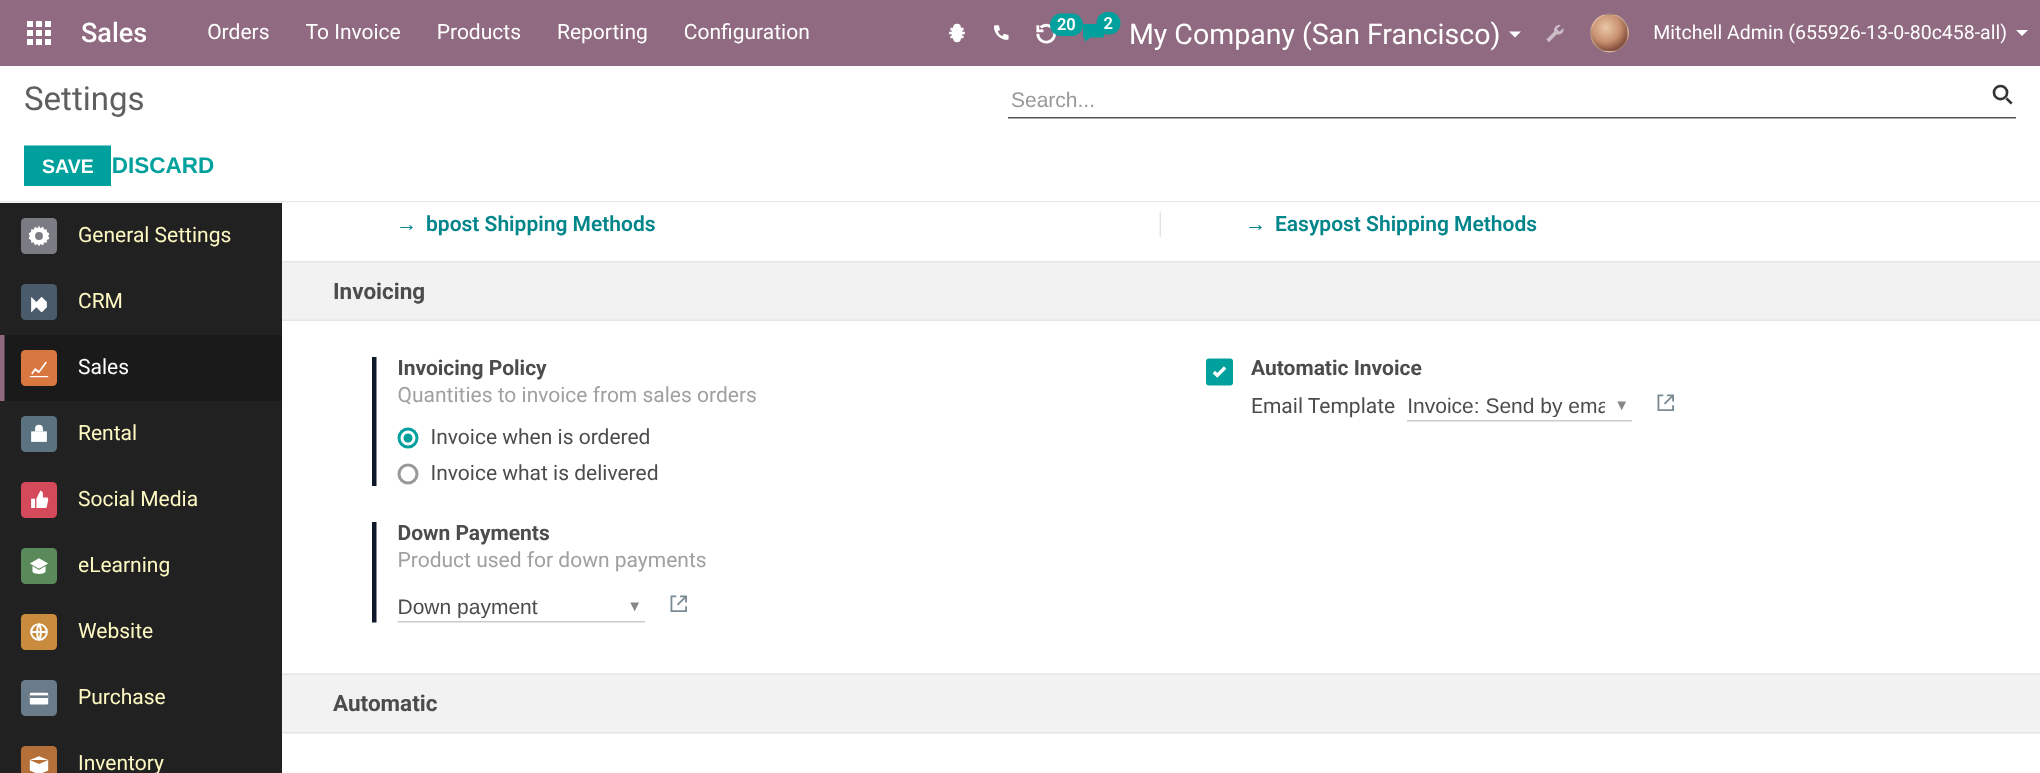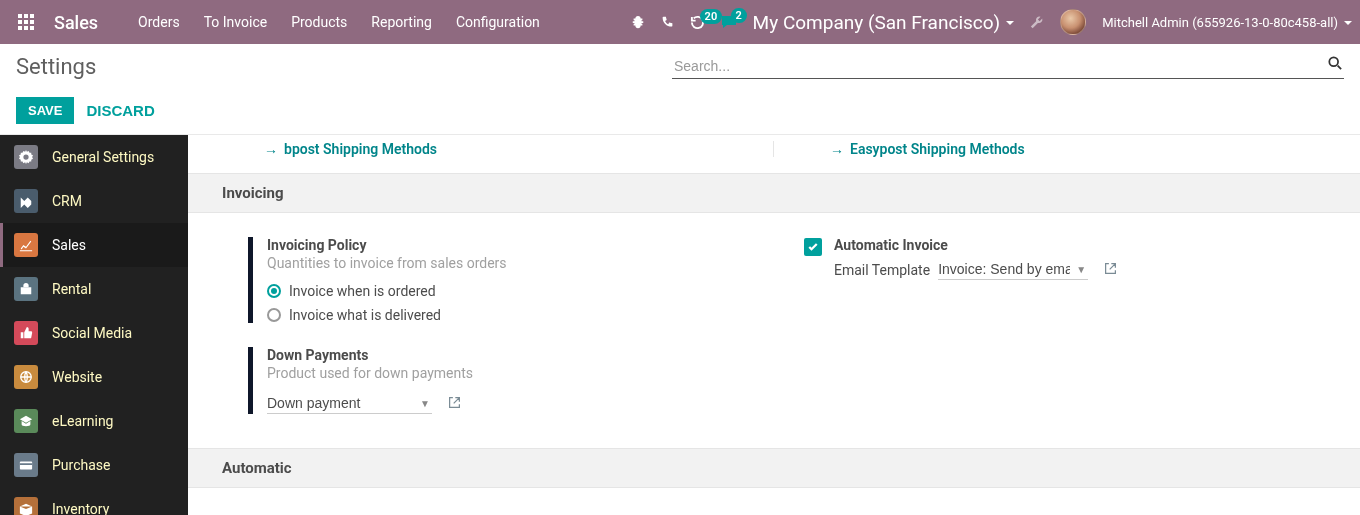--- a/index.html
+++ b/index.html
@@ -23,21 +23,21 @@
   .wrench-ico { opacity:.55; }
 
   
   .controlpanel { padding: 10px 16px 10px 16px; border-bottom:1px solid #e9e9e9;}
   .cp-row1 { display:flex; align-items:center; }
   .breadcrumb { font-size:22px; color:#5f5f5f; font-weight:400;}
   .search-wrap { margin-left:auto; width:672px; position:relative; border-bottom:1px solid #555;}
   .search-input { width:100%; border:none; outline:none; font-size:14px; padding:4px 24px 4px 2px; color:#333;}
   .search-input::placeholder{ color:#999;}
   .search-btn { position:absolute; right:2px; top:2px; cursor:pointer;}
-  .cp-row2 { margin-top:18px; display:flex; align-items:center; gap:12px;}
+  .cp-row2 { margin-top:18px; display:flex; align-items:center; }
   .btn-save { background:#00a09d; color:#fff; border:none; padding:6px 12px; font-size:13px; font-weight:600; cursor:pointer; text-transform:uppercase;}
   .btn-discard { background:none; border:none; color:#00a09d; font-size:15px; font-weight:600; cursor:pointer; text-transform:uppercase;}
 
   
   .body-row { display:flex; height: calc(515px - 44px - 89px); }
   .sidebar-wrap { width:188px; background:#212121; height:100%; overflow-y:auto; position:relative;}
   .sidebar-wrap::-webkit-scrollbar{ width:10px;}
   .sidebar-wrap::-webkit-scrollbar-track{ background:#dcdcdc;}
   .sidebar-wrap::-webkit-scrollbar-thumb{ background:#a6a6a6;}
   .side-item { display:flex; align-items:center; gap:14px; padding:10px 14px; color:#fef9c3; cursor:pointer; font-size:14px;}
@@ -54,21 +54,21 @@
   .ship-col { width:50%; padding-left:76px;}
   .ship-col.right{ padding-left:56px; border-left:1px solid #e5e5e5; margin-left:-1px;}
   .ship-link { color:#00858a; font-weight:600; font-size:14px; cursor:pointer;}
   .ship-link .arr{ margin-right:6px;}
 
   .section-title { background:#f2f2f2; border-top:1px solid #e5e5e5; border-bottom:1px solid #e5e5e5; padding:10px 34px; font-weight:700; font-size:15px; color:#4c4c4c;}
 
   .settings-grid { display:flex; padding: 24px 0 10px 0;}
   .col { width:50%; padding:0 30px 0 60px;}
   .col.right{ padding-left:30px; }
-  .box { border-left:5px solid #0f172a; padding-left:14px; margin-bottom:24px; min-height:40px;}
+  .box { border-left:3px solid #0f172a; padding-left:14px; margin-bottom:24px; min-height:40px;}
   .box-title { font-weight:700; color:#4c4c4c; font-size:14px; margin-bottom:2px;}
   .box-desc { color:#a0a0a0; font-size:14px; margin-bottom:12px;}
   .radio-row { display:flex; align-items:center; gap:8px; margin-bottom:8px; cursor:pointer;}
   .radio { width:14px; height:14px; border-radius:50%; border:2px solid #00a09d; display:inline-flex; align-items:center; justify-content:center;}
   .radio.checked::after{ content:''; width:6px; height:6px; background:#00a09d; border-radius:50%;}
   .radio.unchecked { border-color:#999;}
   .radio-label{ font-size:14px; color:#4c4c4c;}
   .m2o { display:inline-flex; align-items:center; border-bottom:1px solid #ccc; width:165px; position:relative;}
   .m2o-input { border:none; outline:none; font-size:14px; padding:2px 18px 2px 0; width:100%; color:#4c4c4c;}
   .m2o-caret { position:absolute; right:2px; color:#888; font-size:10px;}
@@ -200,35 +200,35 @@
       </div>
     <div class="side-item">
         <div class="side-icon icn-social">
           <svg width="14" height="14" viewBox="0 0 16 16" fill="#fff">
             <path d="M2 7h3v7H2zM6 7l3-6c1 0 2 1 2 2v3h3c1 0 1 1 1 2l-1 5c0 1-1 1-1 1H6z"></path>
           </svg>
         </div>
         <span>Social Media</span>
       </div>
     <div class="side-item">
+        <div class="side-icon icn-elearn">
+          <svg width="14" height="14" viewBox="0 0 16 16" fill="#fff">
+            <path d="M8 2L1 6l7 4 7-4zM3 8v4c0 1 2 2 5 2s5-1 5-2V8l-5 3z"></path>
+          </svg>
+        </div>
+        <span>eLearning</span>
+      </div>
+    <div class="side-item">
         <div class="side-icon icn-website">
           <svg width="14" height="14" viewBox="0 0 16 16" fill="none" stroke="#fff" stroke-width="1.5">
             <circle cx="8" cy="8" r="6"></circle>
             <path d="M2 8h12M8 2c2 3 2 9 0 12M8 2c-2 3-2 9 0 12"></path>
           </svg>
         </div>
         <span>Website</span>
-      </div>
-    <div class="side-item">
-        <div class="side-icon icn-elearn">
-          <svg width="14" height="14" viewBox="0 0 16 16" fill="#fff">
-            <path d="M8 2L1 6l7 4 7-4zM3 8v4c0 1 2 2 5 2s5-1 5-2V8l-5 3z"></path>
-          </svg>
-        </div>
-        <span>eLearning</span>
       </div>
     <div class="side-item">
         <div class="side-icon icn-purchase">
           <svg width="14" height="14" viewBox="0 0 16 16" fill="#fff">
             <rect x="1" y="4" width="14" height="9" rx="1"></rect>
             <rect x="1" y="6" width="14" height="2" fill="#6a7b8a"></rect>
           </svg>
         </div>
         <span>Purchase</span>
       </div>

